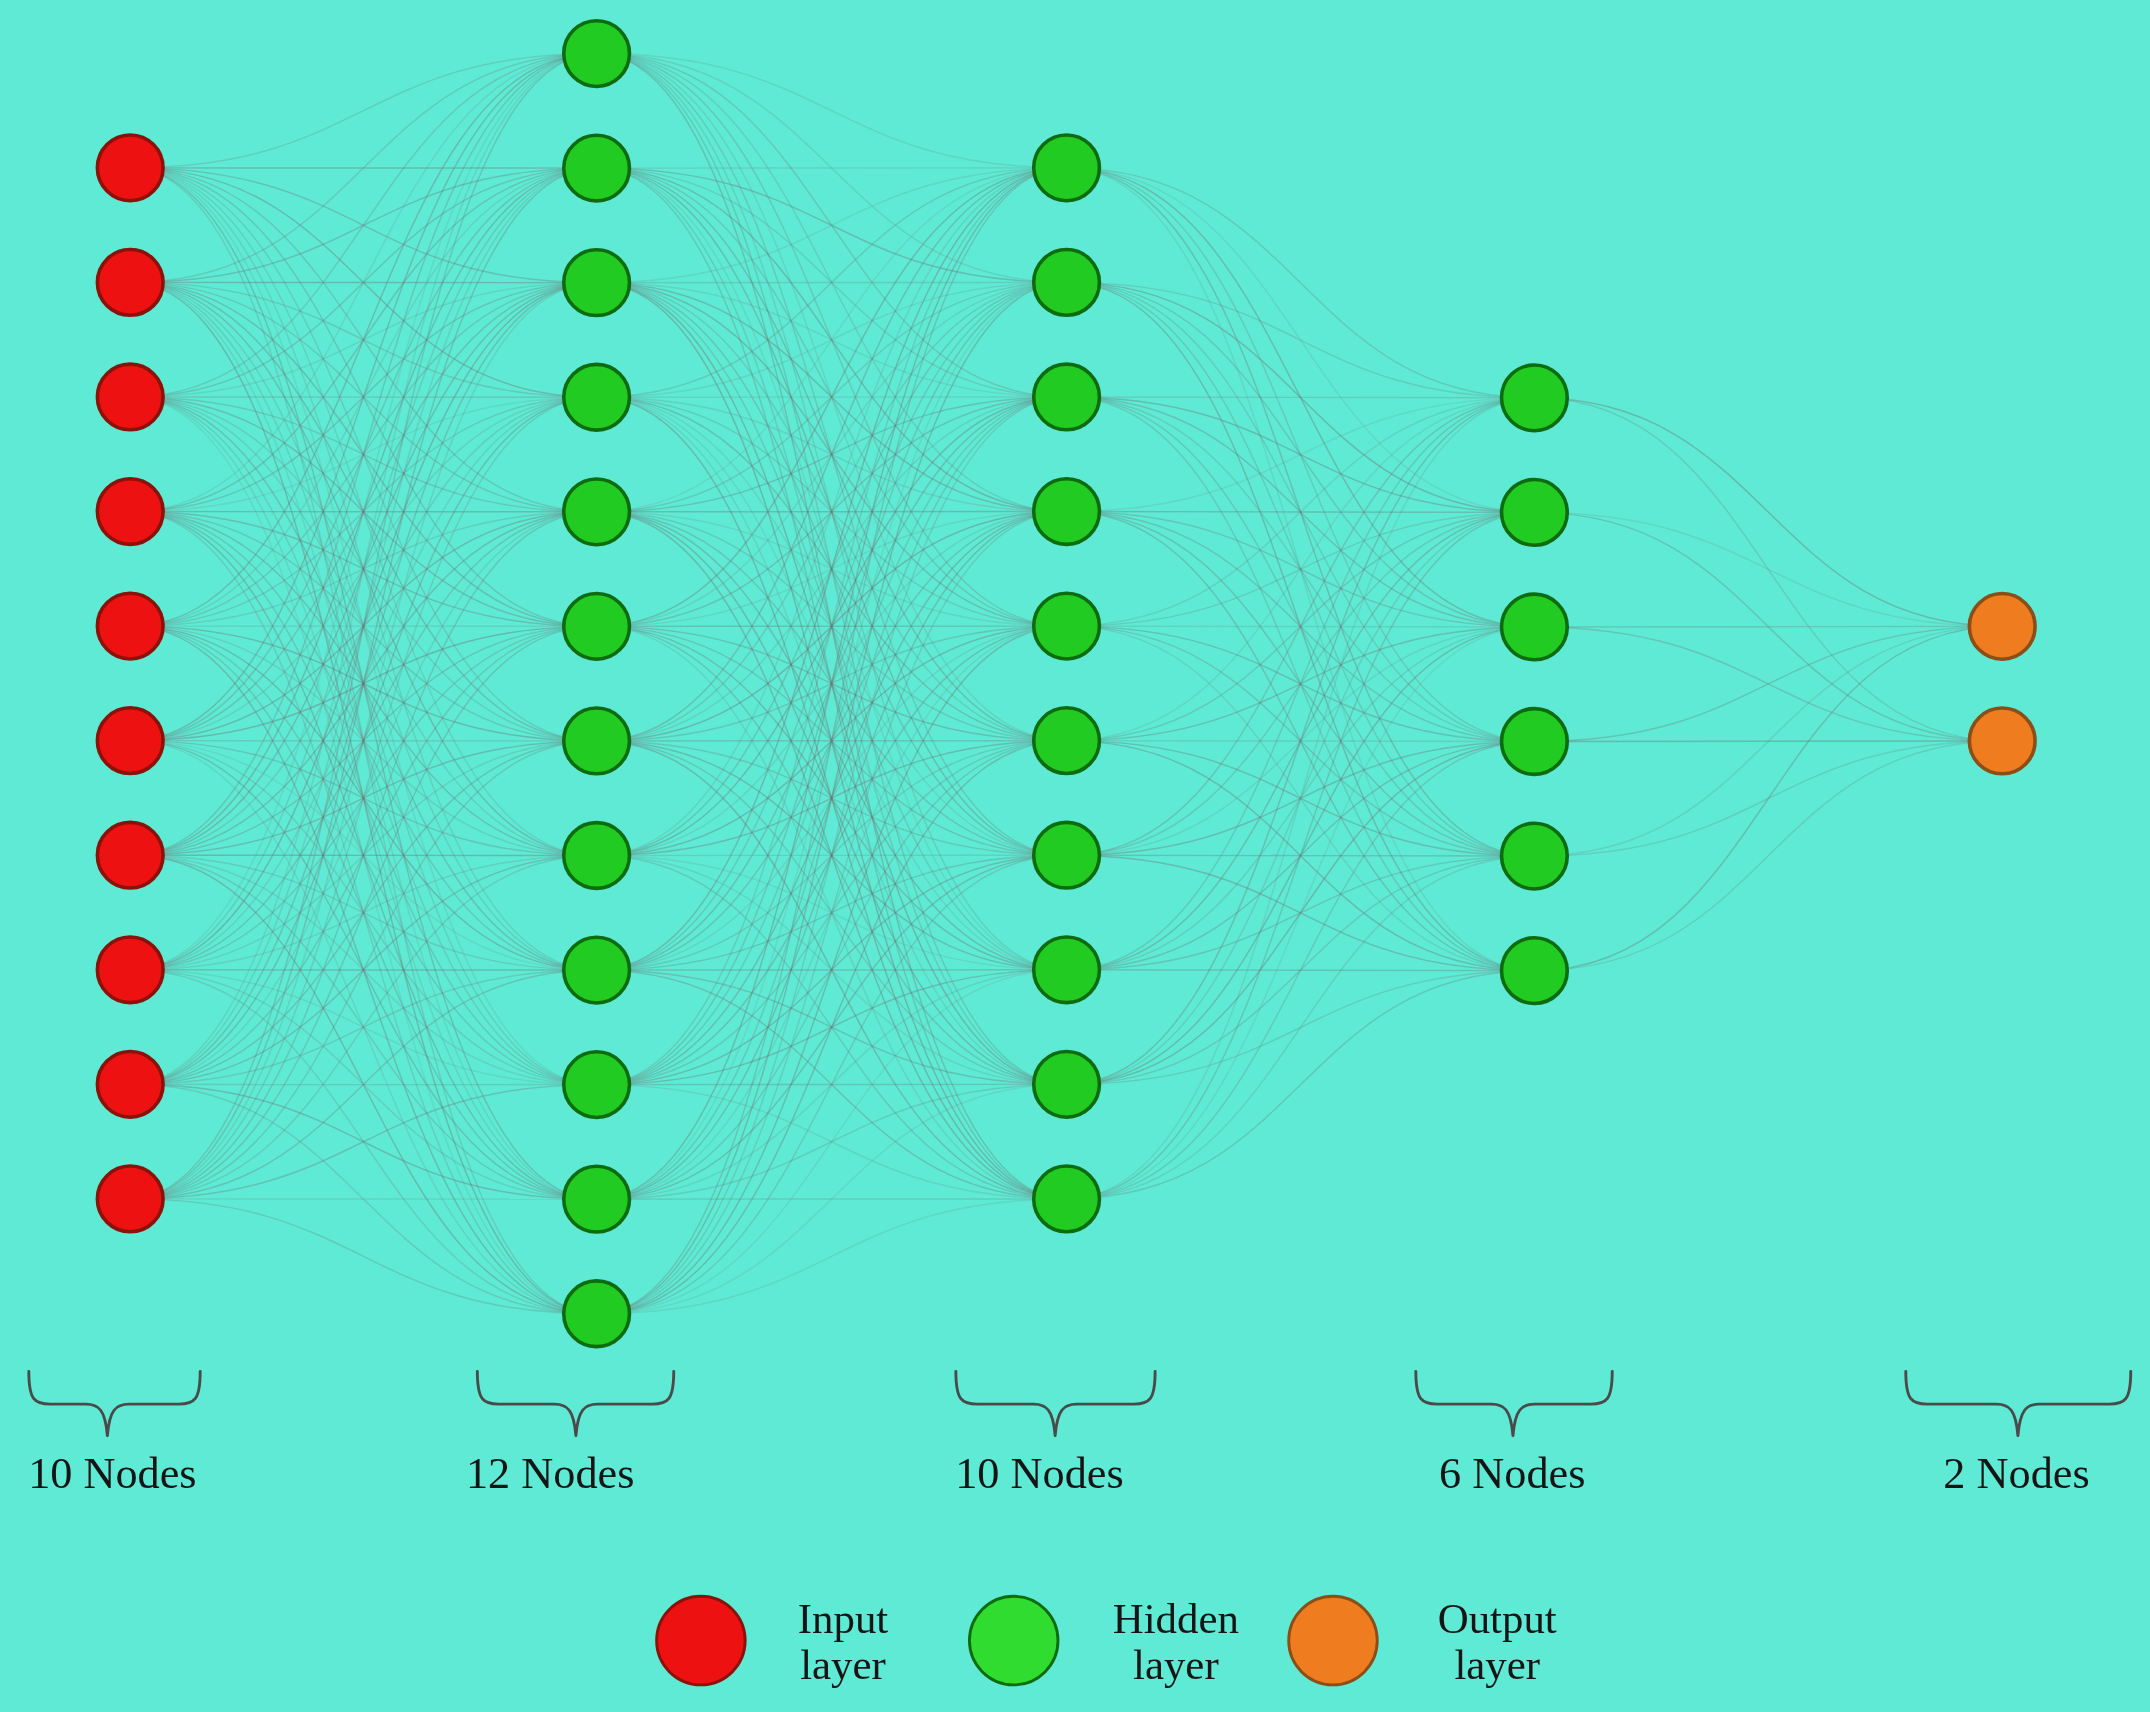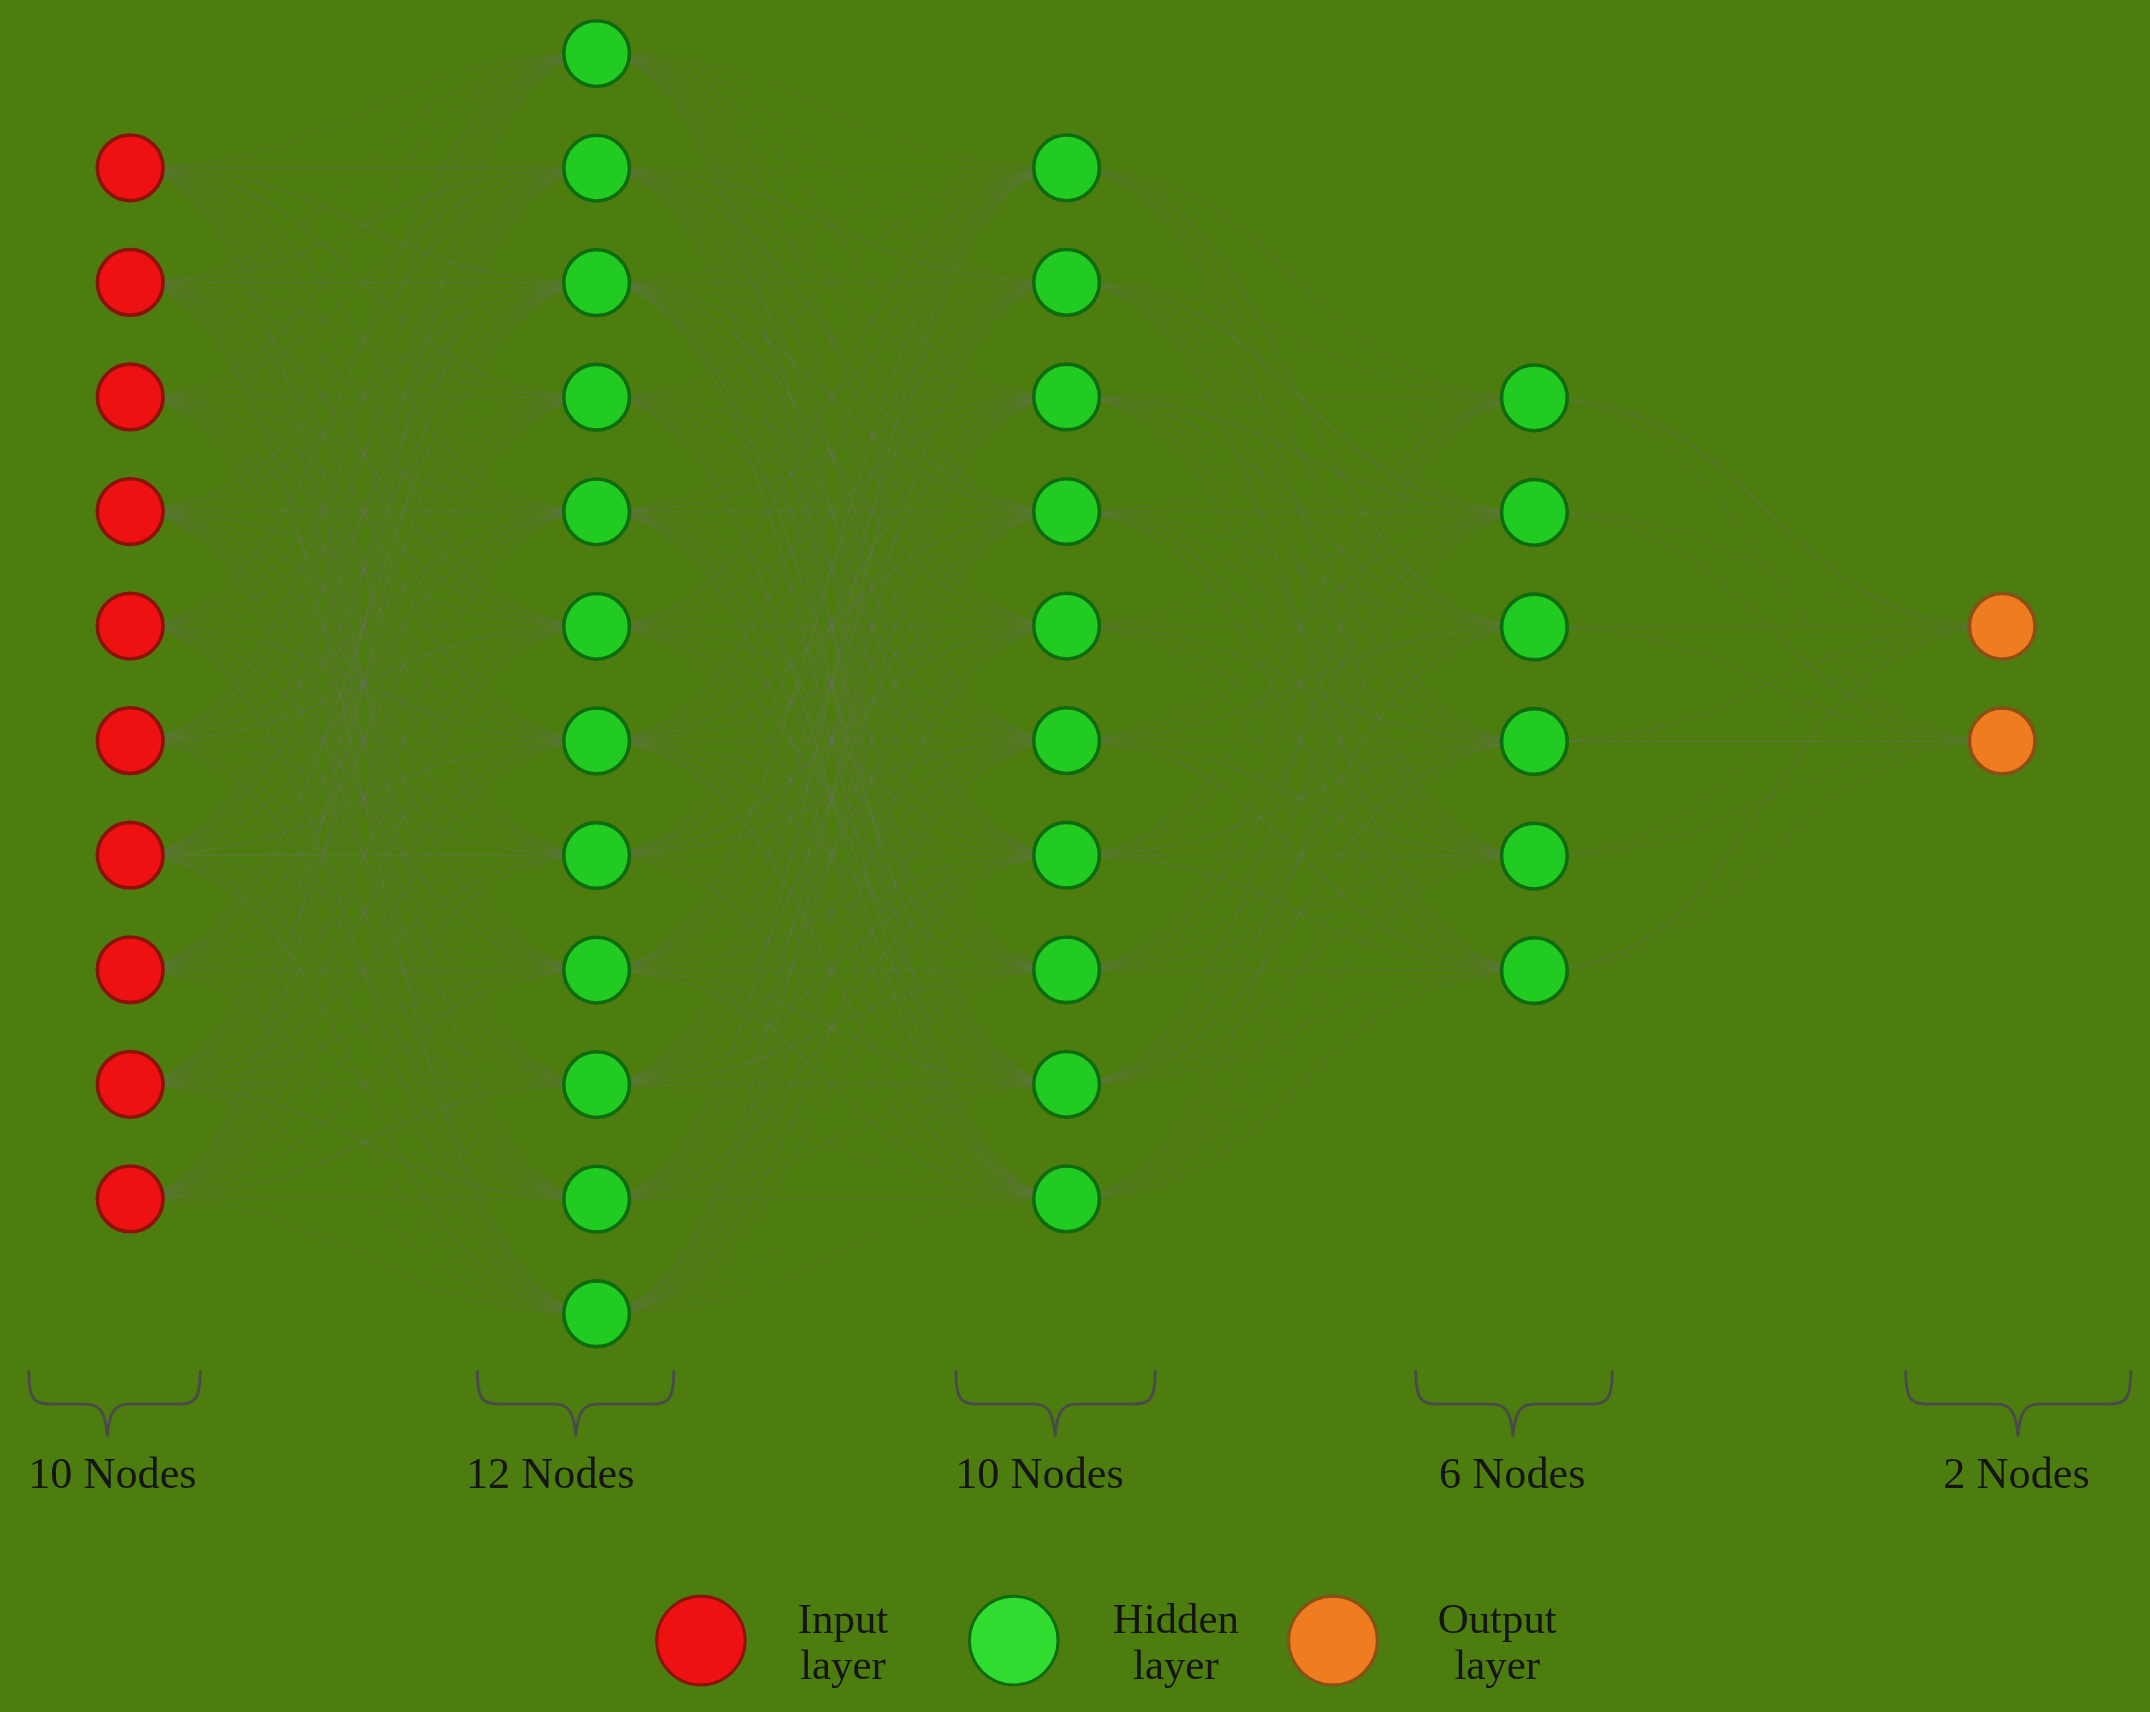--- a/index.html
+++ b/index.html
@@ -1,20 +1,20 @@
 <!DOCTYPE html>
 <html style="font-size:11.4px"><head>
 <meta charset="utf-8">
 <style>
   html, body { margin: 0; padding: 0; background: #ffffff; }
   .stage {
     position: relative;
     width: 2151px;
     height: 1712px;
-    background: #4d7c0f;
+    background: #5eead4;
     overflow: hidden;
     font-family: "Liberation Serif", "DejaVu Serif", serif;
   }
   svg { display: block; }
   text {
     font-family: "Liberation Serif", "DejaVu Serif", serif;
     fill: #151515;
   }
 </style>
 </head>

